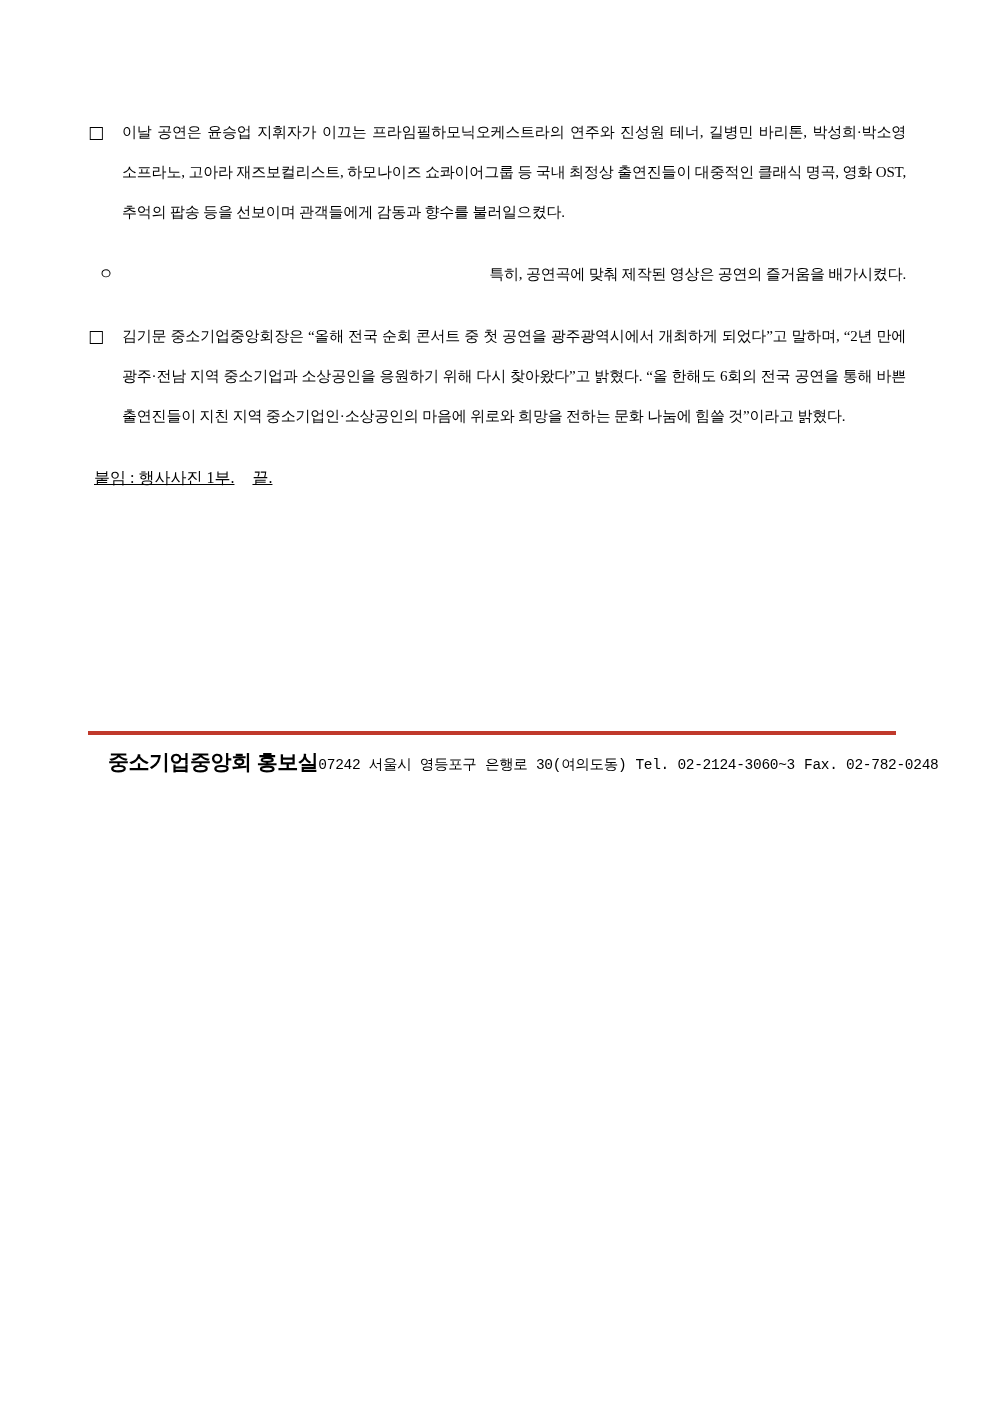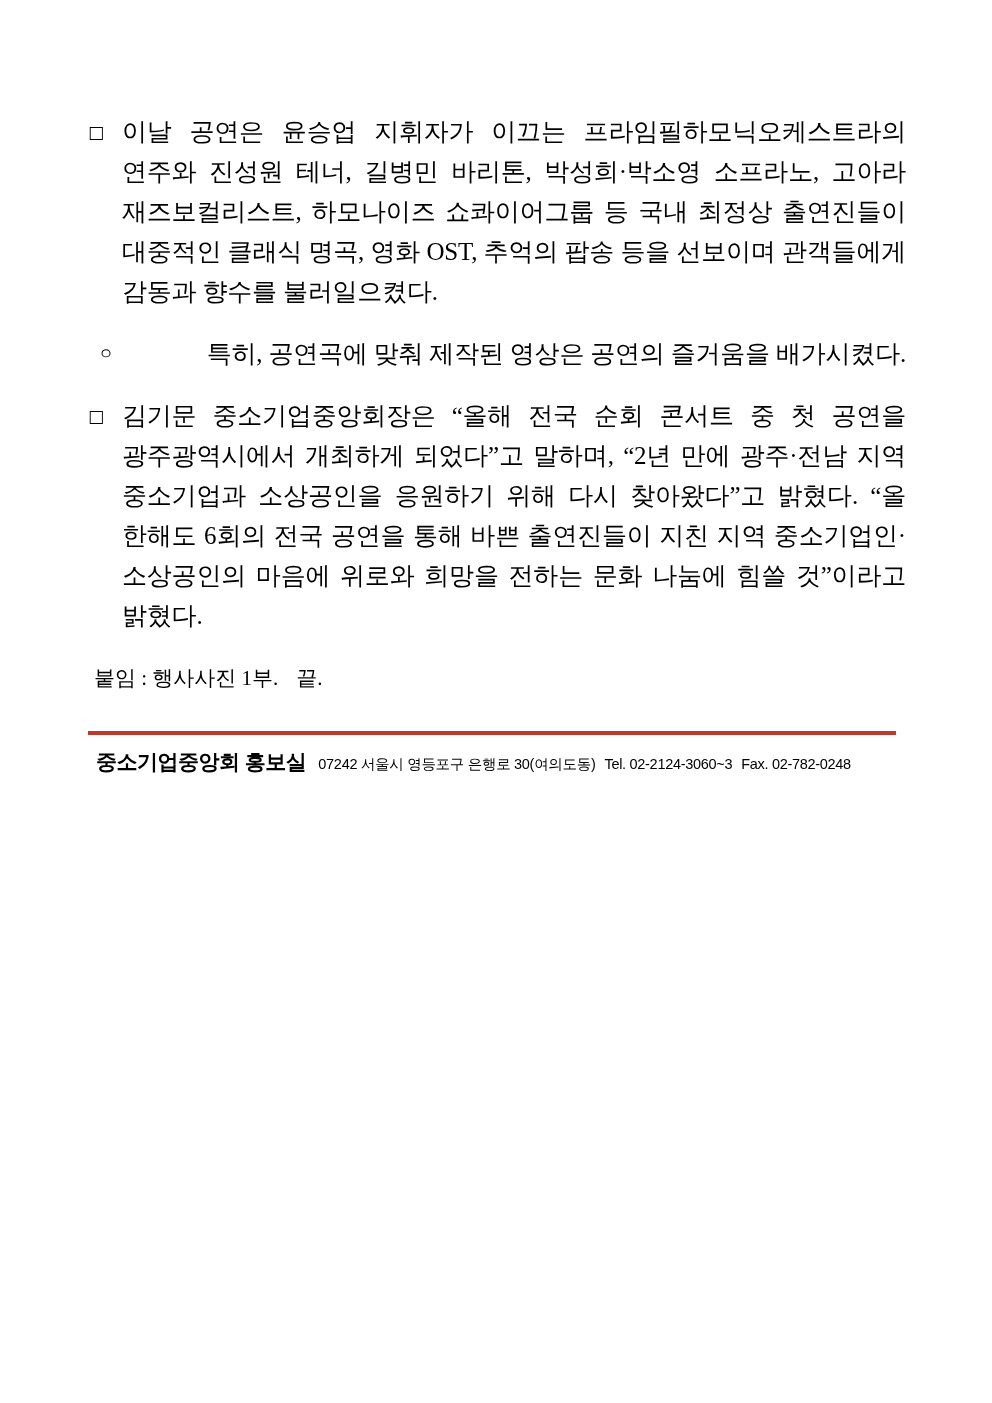--- a/index.html
+++ b/index.html
@@ -46,68 +46,69 @@
   .bullet.sq {
     font-size: 17px;
   }
   .bullet.circ {
     font-size: 16px;
     padding-left: 10px;
     width: 34px;
   }
   .ptext {
     flex: 1 1 auto;
-    font-size: 25px;
+    font-size: 15px;
     line-height: 40px;
     text-align: justify;
     text-justify: inter-character;
     letter-spacing: -0.2px;
     word-break: keep-all;
   }
   .ptext.sub {
     text-align: right;
   }
 
   .attach {
     margin-left: 6px;
-    font-size: 21px;
+    font-size: 16px;
     line-height: 40px;
+    text-decoration: underline;
   }
   .attach .gap { display: inline-block; width: 18px; }
 
   .rule {
     position: absolute;
     left: 88px;
     top: 731px;
     width: 808px;
     height: 4px;
     background: #c0392b;
   }
   .footer {
     position: absolute;
-    left: 96px;
+    left: 108px;
     top: 748px;
     width: 800px;
     display: flex;
     align-items: baseline;
   }
   .footer-org {
     font-family: "Liberation Sans", sans-serif;
     font-weight: bold;
     font-size: 21px;
     letter-spacing: -0.5px;
     color: #000;
     white-space: nowrap;
   }
   .footer-addr {
-    font-family: Liberation Sans, sans-serif;
+    font-family: Liberation Mono, monospace;
     font-size: 14.5px;
     letter-spacing: -0.3px;
     color: #000;
-    margin-left: 12px;
+    margin-left: 0;
     white-space: nowrap;
   }
   .footer-addr .sp { display: inline-block; width: 9px; }
 </style>
 </head>
 <body>
 
 <div class="page">
 
   <div class="content">

